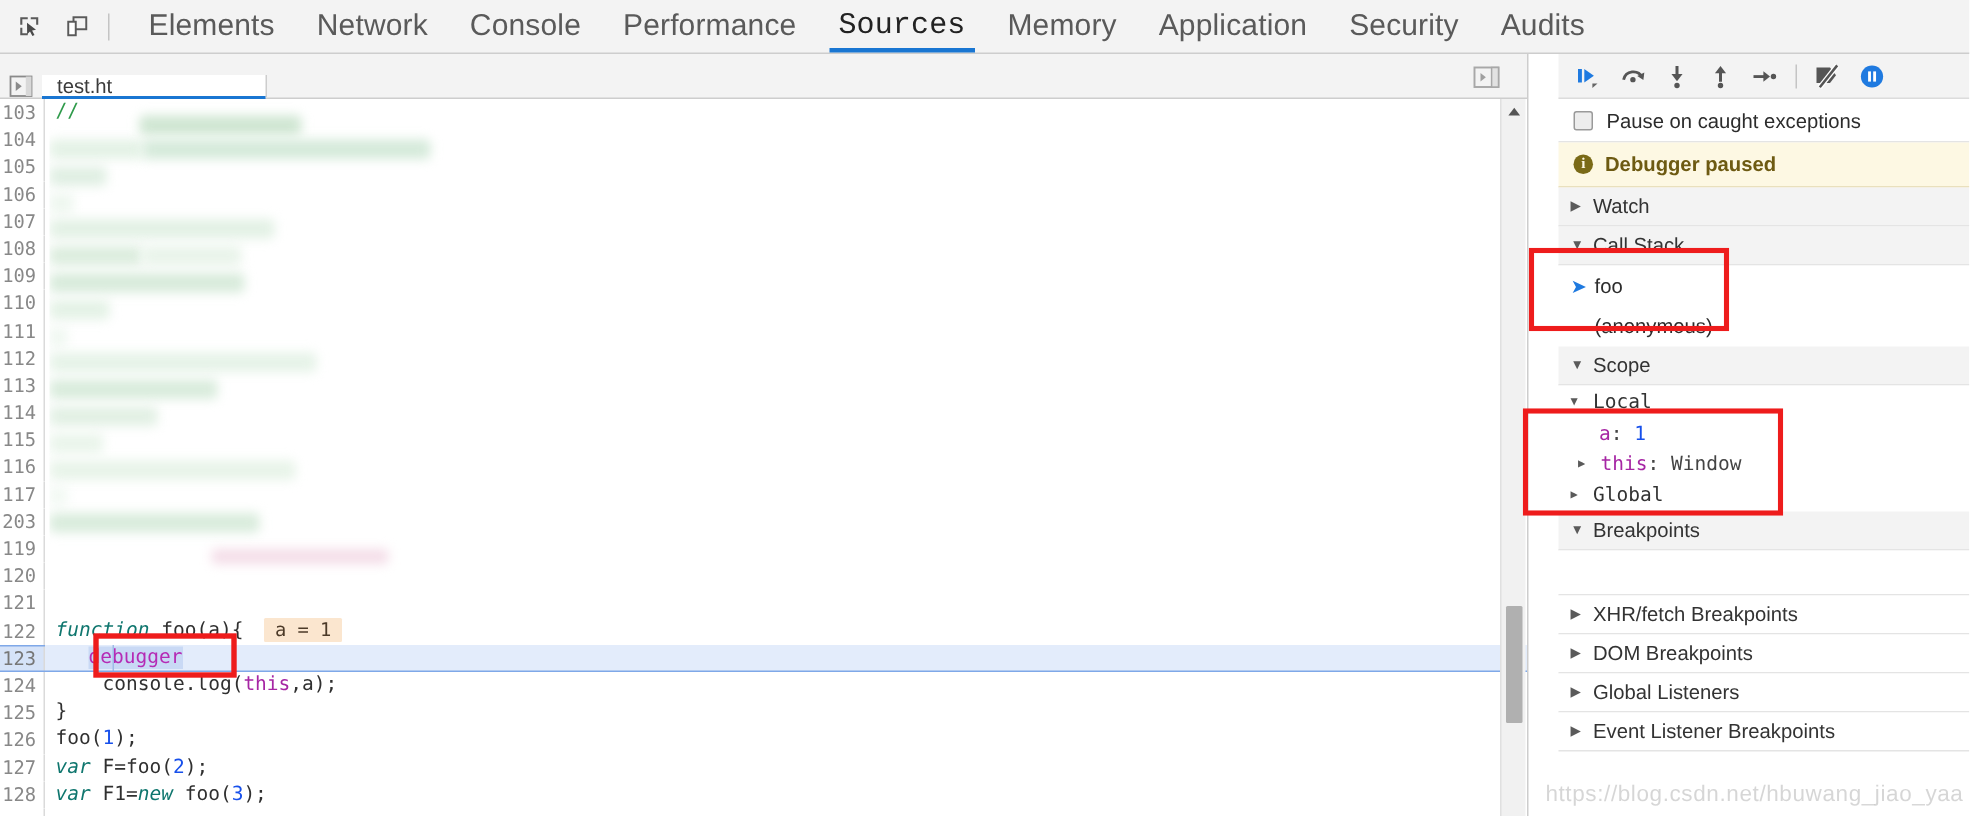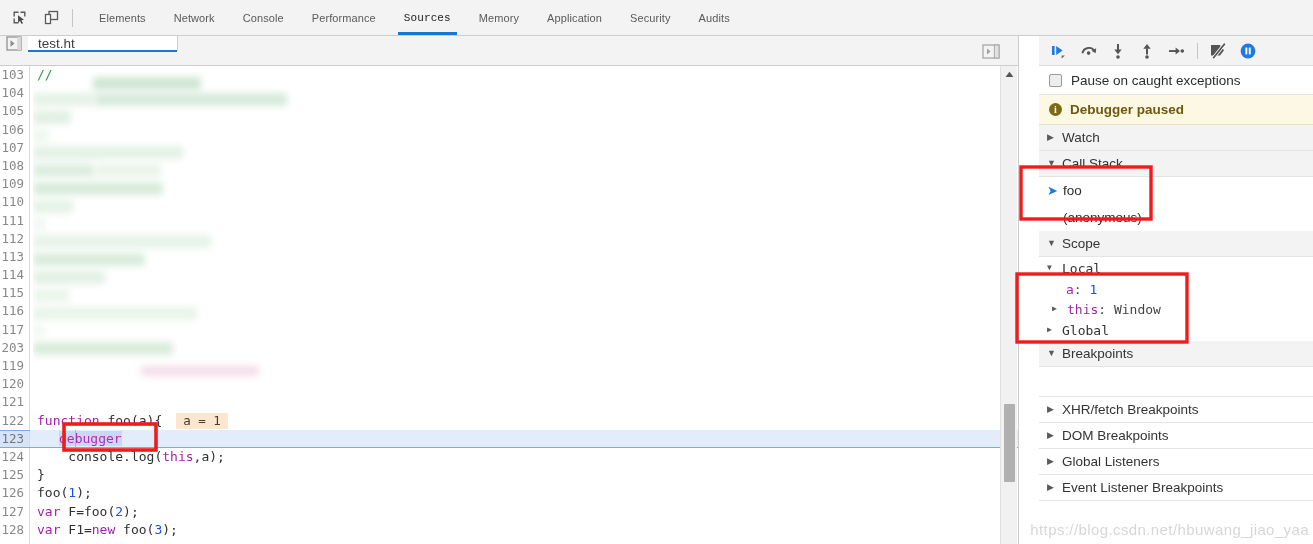--- a/index.html
+++ b/index.html
@@ -21,34 +21,34 @@
   }
   .tb-icons { display: flex; align-items: center; padding: 0 6px 0 6px; gap: 6px; }
   .tb-icon {
     width: 26px; height: 26px; display: flex; align-items: center; justify-content: center;
     cursor: pointer;
   }
   .tb-sep { width: 1px; height: 18px; background: #c4c4c4; align-self: center; margin: 0 6px 0 2px; }
   .panel-tabs { display: flex; align-items: stretch; }
   .ptab {
     display: flex; align-items: center; padding: 16px 14px;
-    font-size: 11px; color: #5a5a5a; cursor: pointer;
+    font-size: 20px; color: #5a5a5a; cursor: pointer;
     position: relative; white-space: nowrap; letter-spacing: .1px;
   }
   .ptab.active { color: #222; font-family: Liberation Mono, monospace; }
   .ptab.active::after {
     content: ""; position: absolute; left: 8px; right: 8px; bottom: 0; height: 3px;
     background: #1976d2;
   }
 
   
   .file-tabbar {
     position: absolute; left: 0; top: 36px; width: 1018px; height: 30px;
     background: #f3f3f3; border-bottom: 1px solid #cdcdcd;
-    display: flex; align-items: flex-start;
+    display: flex; align-items: flex-end;
   }
   .nav-toggle {
     width: 28px; display: flex; align-items: center; justify-content: center;
     cursor: pointer; flex: 0 0 28px;
   }
   .file-tab {
     display: flex; align-items: center; padding: 0 12px 0 10px;
     font-size: 13.5px; color: #3c3c3c; background: #fff;
     border-right: 1px solid #cdcdcd; position: relative; cursor: pointer;
     min-width: 150px;
@@ -90,21 +90,21 @@
   }
   .crow.exec::after {
     content: ""; position: absolute; left: 0; right: 0; bottom: 0; height: 1px; background: #7fa8e8;
   }
   .execgut {
     position: absolute; left: 30px; width: 16px; top: 0; bottom: 0;
     border-right: 1px solid #9fbbe8;
   }
 
   
-  .kw   { color: #a21caf; }
+  .kw   { color: #0f766e; font-style: italic; }
   .num  { color: #1750eb; }
   .punc { color: #303030; }
   .ident{ color: #303030; }
   .cmt  { color: #2e9a4a; }
   .this { color: #a626a4; }
   .fn   { color: #303030; }
 
   .dbg-hl { background: #c9d9f5; color: #b52bb5; }
 
   .inline-hint {

